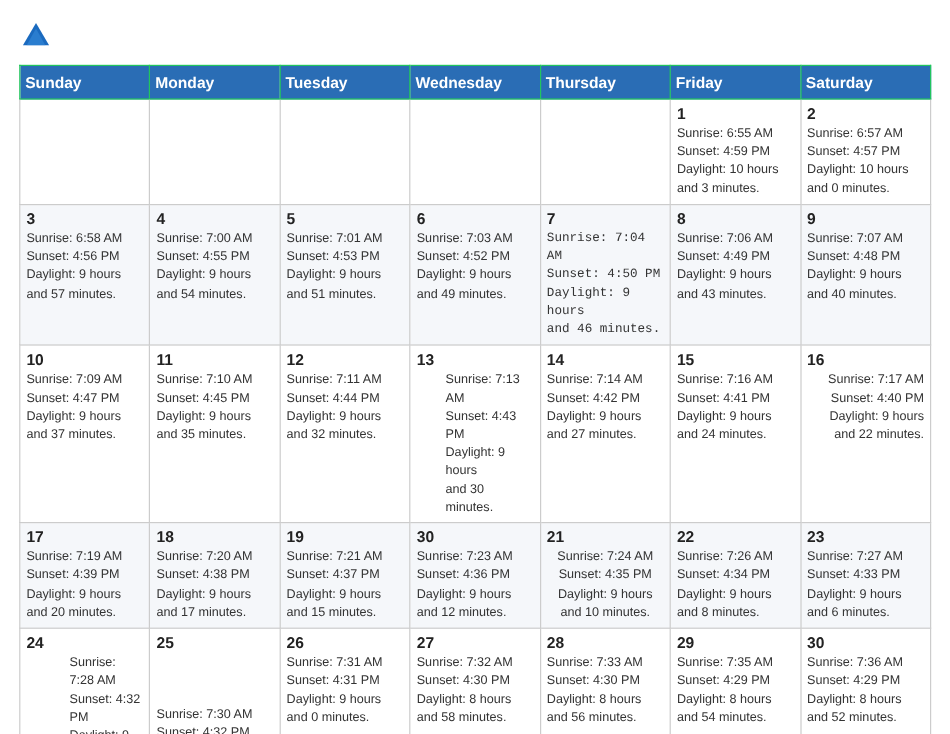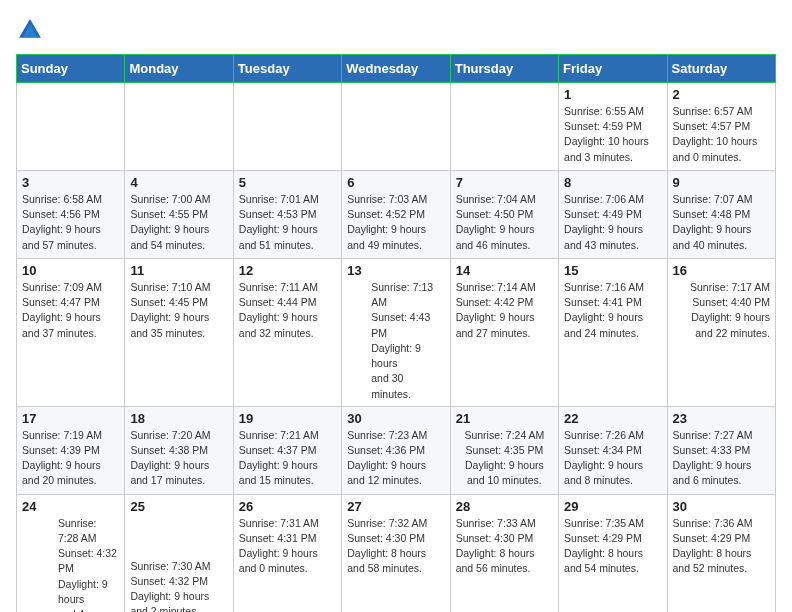--- a/index.html
+++ b/index.html
@@ -163,21 +163,21 @@
         </td>
         <td>
           <span class="day-number">6</span>
           <div class="day-info" style="white-space: pre-line;">Sunrise: 7:03 AM
 Sunset: 4:52 PM
 Daylight: 9 hours
 and 49 minutes.</div>
         </td>
         <td>
           <span class="day-number">7</span>
-          <div class="day-info" style="white-space: pre-line;">Sunrise: 7:04 AM
+          <div class="day-info" style="white-space: pre-line; font-family: Liberation Mono, monospace;">Sunrise: 7:04 AM
 Sunset: 4:50 PM
 Daylight: 9 hours
 and 46 minutes.</div>
         </td>
         <td>
           <span class="day-number">8</span>
           <div class="day-info" style="white-space: pre-line;">Sunrise: 7:06 AM
 Sunset: 4:49 PM
 Daylight: 9 hours
 and 43 minutes.</div>

